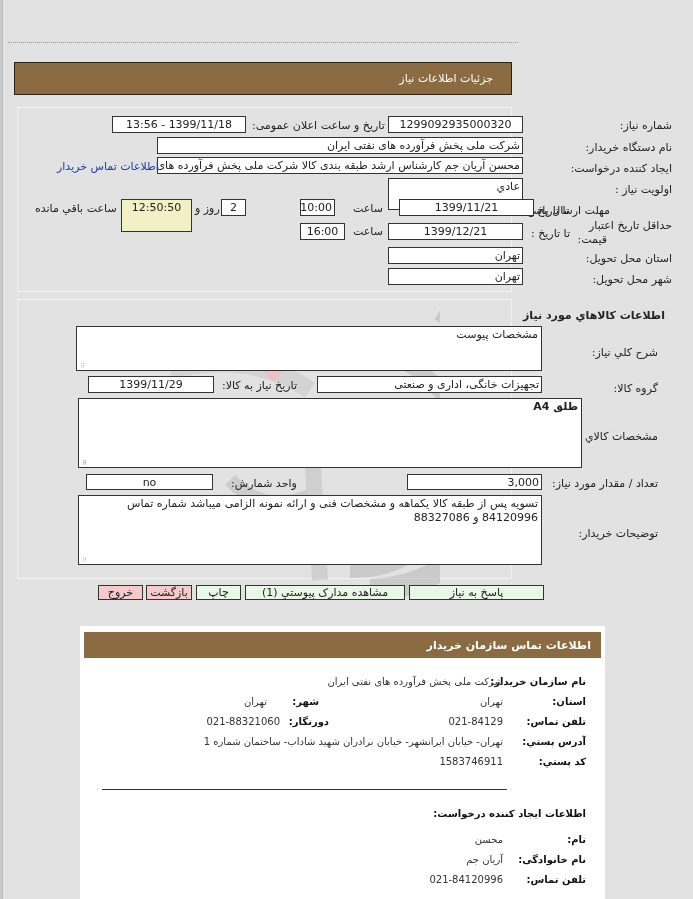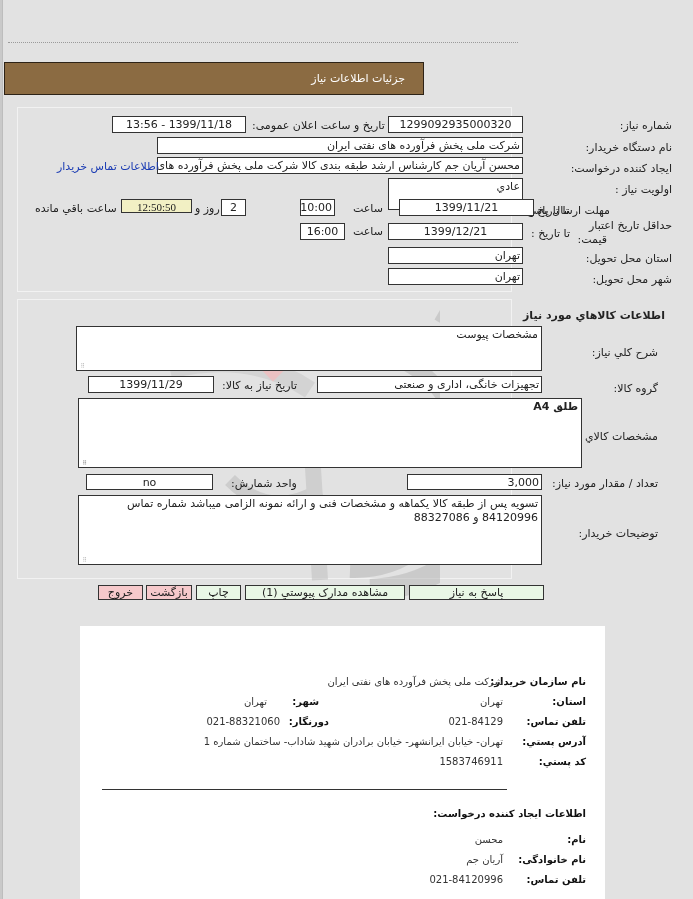--- a/index.html
+++ b/index.html
@@ -47,21 +47,21 @@
     .c-label { position: absolute; font-weight: bold; font-size: 10px; white-space: nowrap; color: #111; }
     .c-value { position: absolute; font-size: 10px; white-space: nowrap; color: #333; }
     .c-hr { position: absolute; left: 16px; width: 405px; top: 163px; border-top: 1px solid #333; }
   </style>
 </head>
 <body>
 
 <div class="left-border"></div>
 <div class="dotted-sep" style="left:8px;width:510px;"></div>
 
-<div class="header-bar" style="width:420px;left:4px;">
+<div class="header-bar" style="width:498px;left:14px;">
   <span>جزئیات اطلاعات نیاز</span>
 </div>
 
 <div class="section" style="left:17px;top:107px;width:495px;height:185px;"></div>
 
 <span class="label" style="right:21px;top:119px;">شماره نیاز:</span>
 <div class="field center" style="left:388px;top:116px;width:135px;height:17px;">1299092935000320</div>
 <span class="label" style="left:252px;top:119px;">تاریخ و ساعت اعلان عمومی:</span>
 <div class="field center" style="left:112px;top:116px;width:134px;height:17px;">1399/11/18 - 13:56</div>
 
@@ -75,21 +75,21 @@
 <span class="label" style="right:21px;top:183px;">اولویت نیاز :</span>
 <div class="field" style="left:388px;top:178px;width:135px;height:32px;">عادي</div>
 
 <span class="label" style="right:83px;top:204px;">مهلت ارسال پاسخ:</span>
 <span class="label" style="left:530px;top:204px;">تا تاریخ :</span>
 <div class="field center" style="left:388px;top:199px;width:135px;height:17px;margin-left:11px;">1399/11/21</div>
 <span class="label" style="left:353px;top:202px;">ساعت</span>
 <div class="field center" style="left:300px;top:199px;width:35px;height:17px;">10:00</div>
 <div class="field center" style="left:221px;top:199px;width:25px;height:17px;">2</div>
 <span class="label" style="left:195px;top:202px;">روز و</span>
-<div class="field center yellow" style="left:121px;top:199px;width:71px;height:14px;font-family:Liberation Serif, serif;">12:50:50</div>
+<div class="field center yellow" style="left:121px;top:199px;width:71px;height:33px;">12:50:50</div>
 <span class="label" style="left:35px;top:202px;">ساعت باقي مانده</span>
 
 <span class="label" style="right:21px;top:219px;">حداقل تاریخ اعتبار</span>
 <span class="label" style="right:86px;top:233px;">قیمت:</span>
 <span class="label" style="left:531px;top:227px;">تا تاریخ :</span>
 <div class="field center" style="left:388px;top:223px;width:135px;height:17px;">1399/12/21</div>
 <span class="label" style="left:353px;top:225px;">ساعت</span>
 <div class="field center" style="left:300px;top:223px;width:45px;height:17px;">16:00</div>
 
 <span class="label" style="right:21px;top:252px;">استان محل تحویل:</span>
@@ -139,20 +139,23 @@
   <span class="resize">⠿</span>
 </div>
 
 <div class="btn green" style="left:409px;top:585px;width:135px;">پاسخ به نیاز</div>
 <div class="btn green" style="left:245px;top:585px;width:160px;">مشاهده مدارک پیوستي (1)</div>
 <div class="btn green" style="left:196px;top:585px;width:45px;">چاپ</div>
 <div class="btn red" style="left:146px;top:585px;width:46px;">بازگشت</div>
 <div class="btn red" style="left:98px;top:585px;width:45px;">خروج</div>
 
 <div class="contact-card">
+  <div class="contact-header">
+    <span>اطلاعات تماس سازمان خریدار</span>
+  </div>
 
   <span class="c-label" style="right:19px;top:50px;">نام سازمان خریدار:</span>
   <span class="c-value" style="right:102px;top:50px;">شرکت ملی پخش فرآورده های نفتی ایران</span>
 
   <span class="c-label" style="right:19px;top:70px;">استان:</span>
   <span class="c-value" style="right:102px;top:70px;">تهران</span>
   <span class="c-label" style="right:286px;top:70px;">شهر:</span>
   <span class="c-value" style="right:338px;top:70px;">تهران</span>
 
   <span class="c-label" style="right:19px;top:90px;">تلفن تماس:</span>

